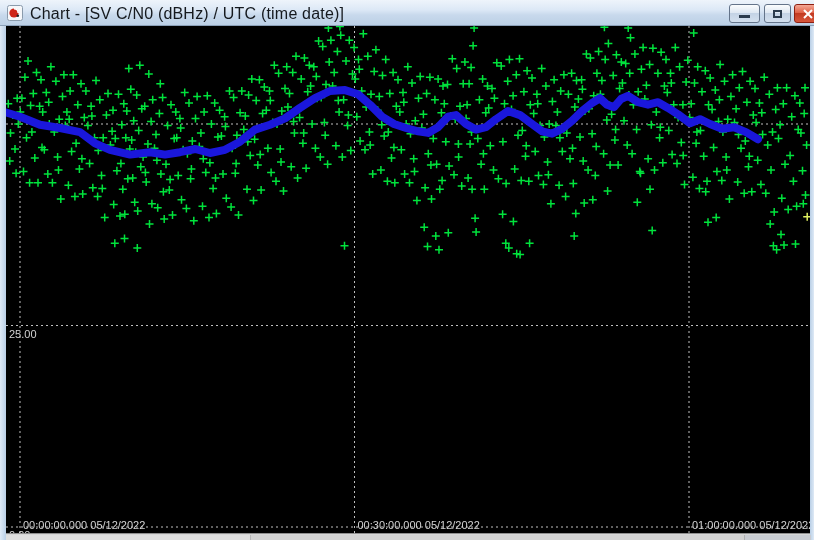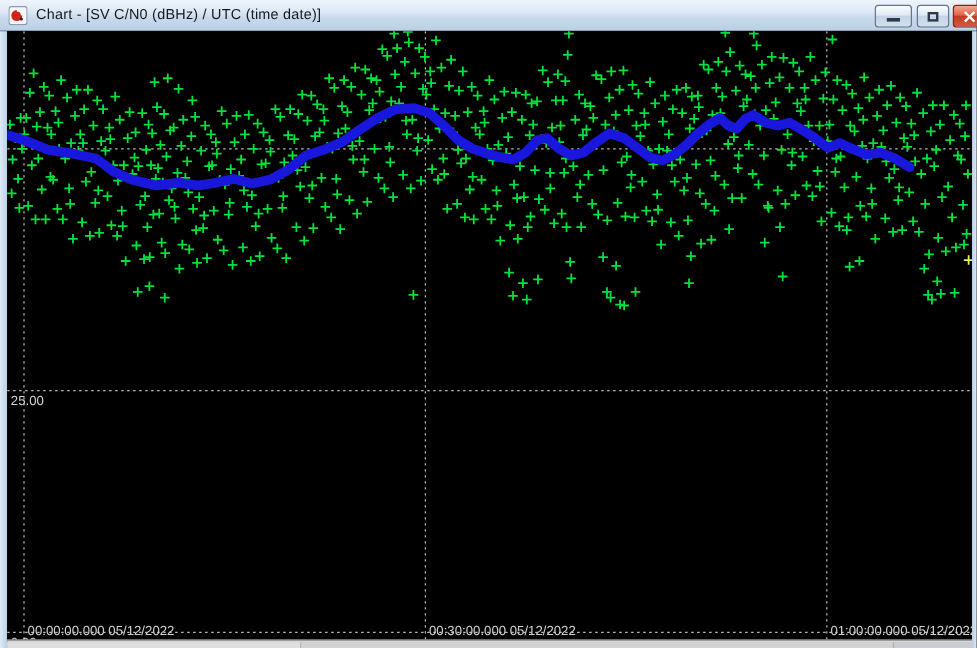--- a/index.html
+++ b/index.html
@@ -4,21 +4,21 @@
 <style>
   html,body{margin:0;padding:0;}
   body{width:814px;height:540px;overflow:hidden;position:relative;
        font-family:"Liberation Sans",sans-serif;background:#000;}
   .window{position:absolute;inset:0;}
   
   .titlebar{position:absolute;left:0;top:0;width:814px;height:26px;
     background:linear-gradient(#eef4fb,#dce8f6 40%,#c8d9ec 60%,#bcd0e6);
     border-bottom:1px solid #8ba0b8;box-sizing:border-box;}
   .title-icon{position:absolute;left:7px;top:5px;width:16px;height:16px;}
-  .title-text{position:absolute;left:30px;top:5px;font-size:12px;color:#15191e;
+  .title-text{position:absolute;left:30px;top:5px;font-size:16px;color:#15191e;
     white-space:nowrap;letter-spacing:.2px;}
   .btn{position:absolute;top:4px;height:19px;border:1px solid #64748a;border-radius:3px;
     background:linear-gradient(#fbfdfe,#dfe8f2 45%,#c4d3e5 50%,#d3e0ee);
     box-sizing:border-box;display:flex;align-items:center;justify-content:center;}
   .btn-min{left:729px;width:31px;}
   .btn-max{left:764px;width:27px;}
   .btn-close{left:794px;width:28px;border-color:#8d2012;
     background:linear-gradient(#f4a896,#e06248 45%,#c23a22 50%,#d8573c);}
   .glyph-min{width:11px;height:3px;background:#2b3b4d;margin-top:6px;}
   .glyph-max{width:9px;height:8px;border:2px solid #2b3b4d;box-sizing:border-box;}

